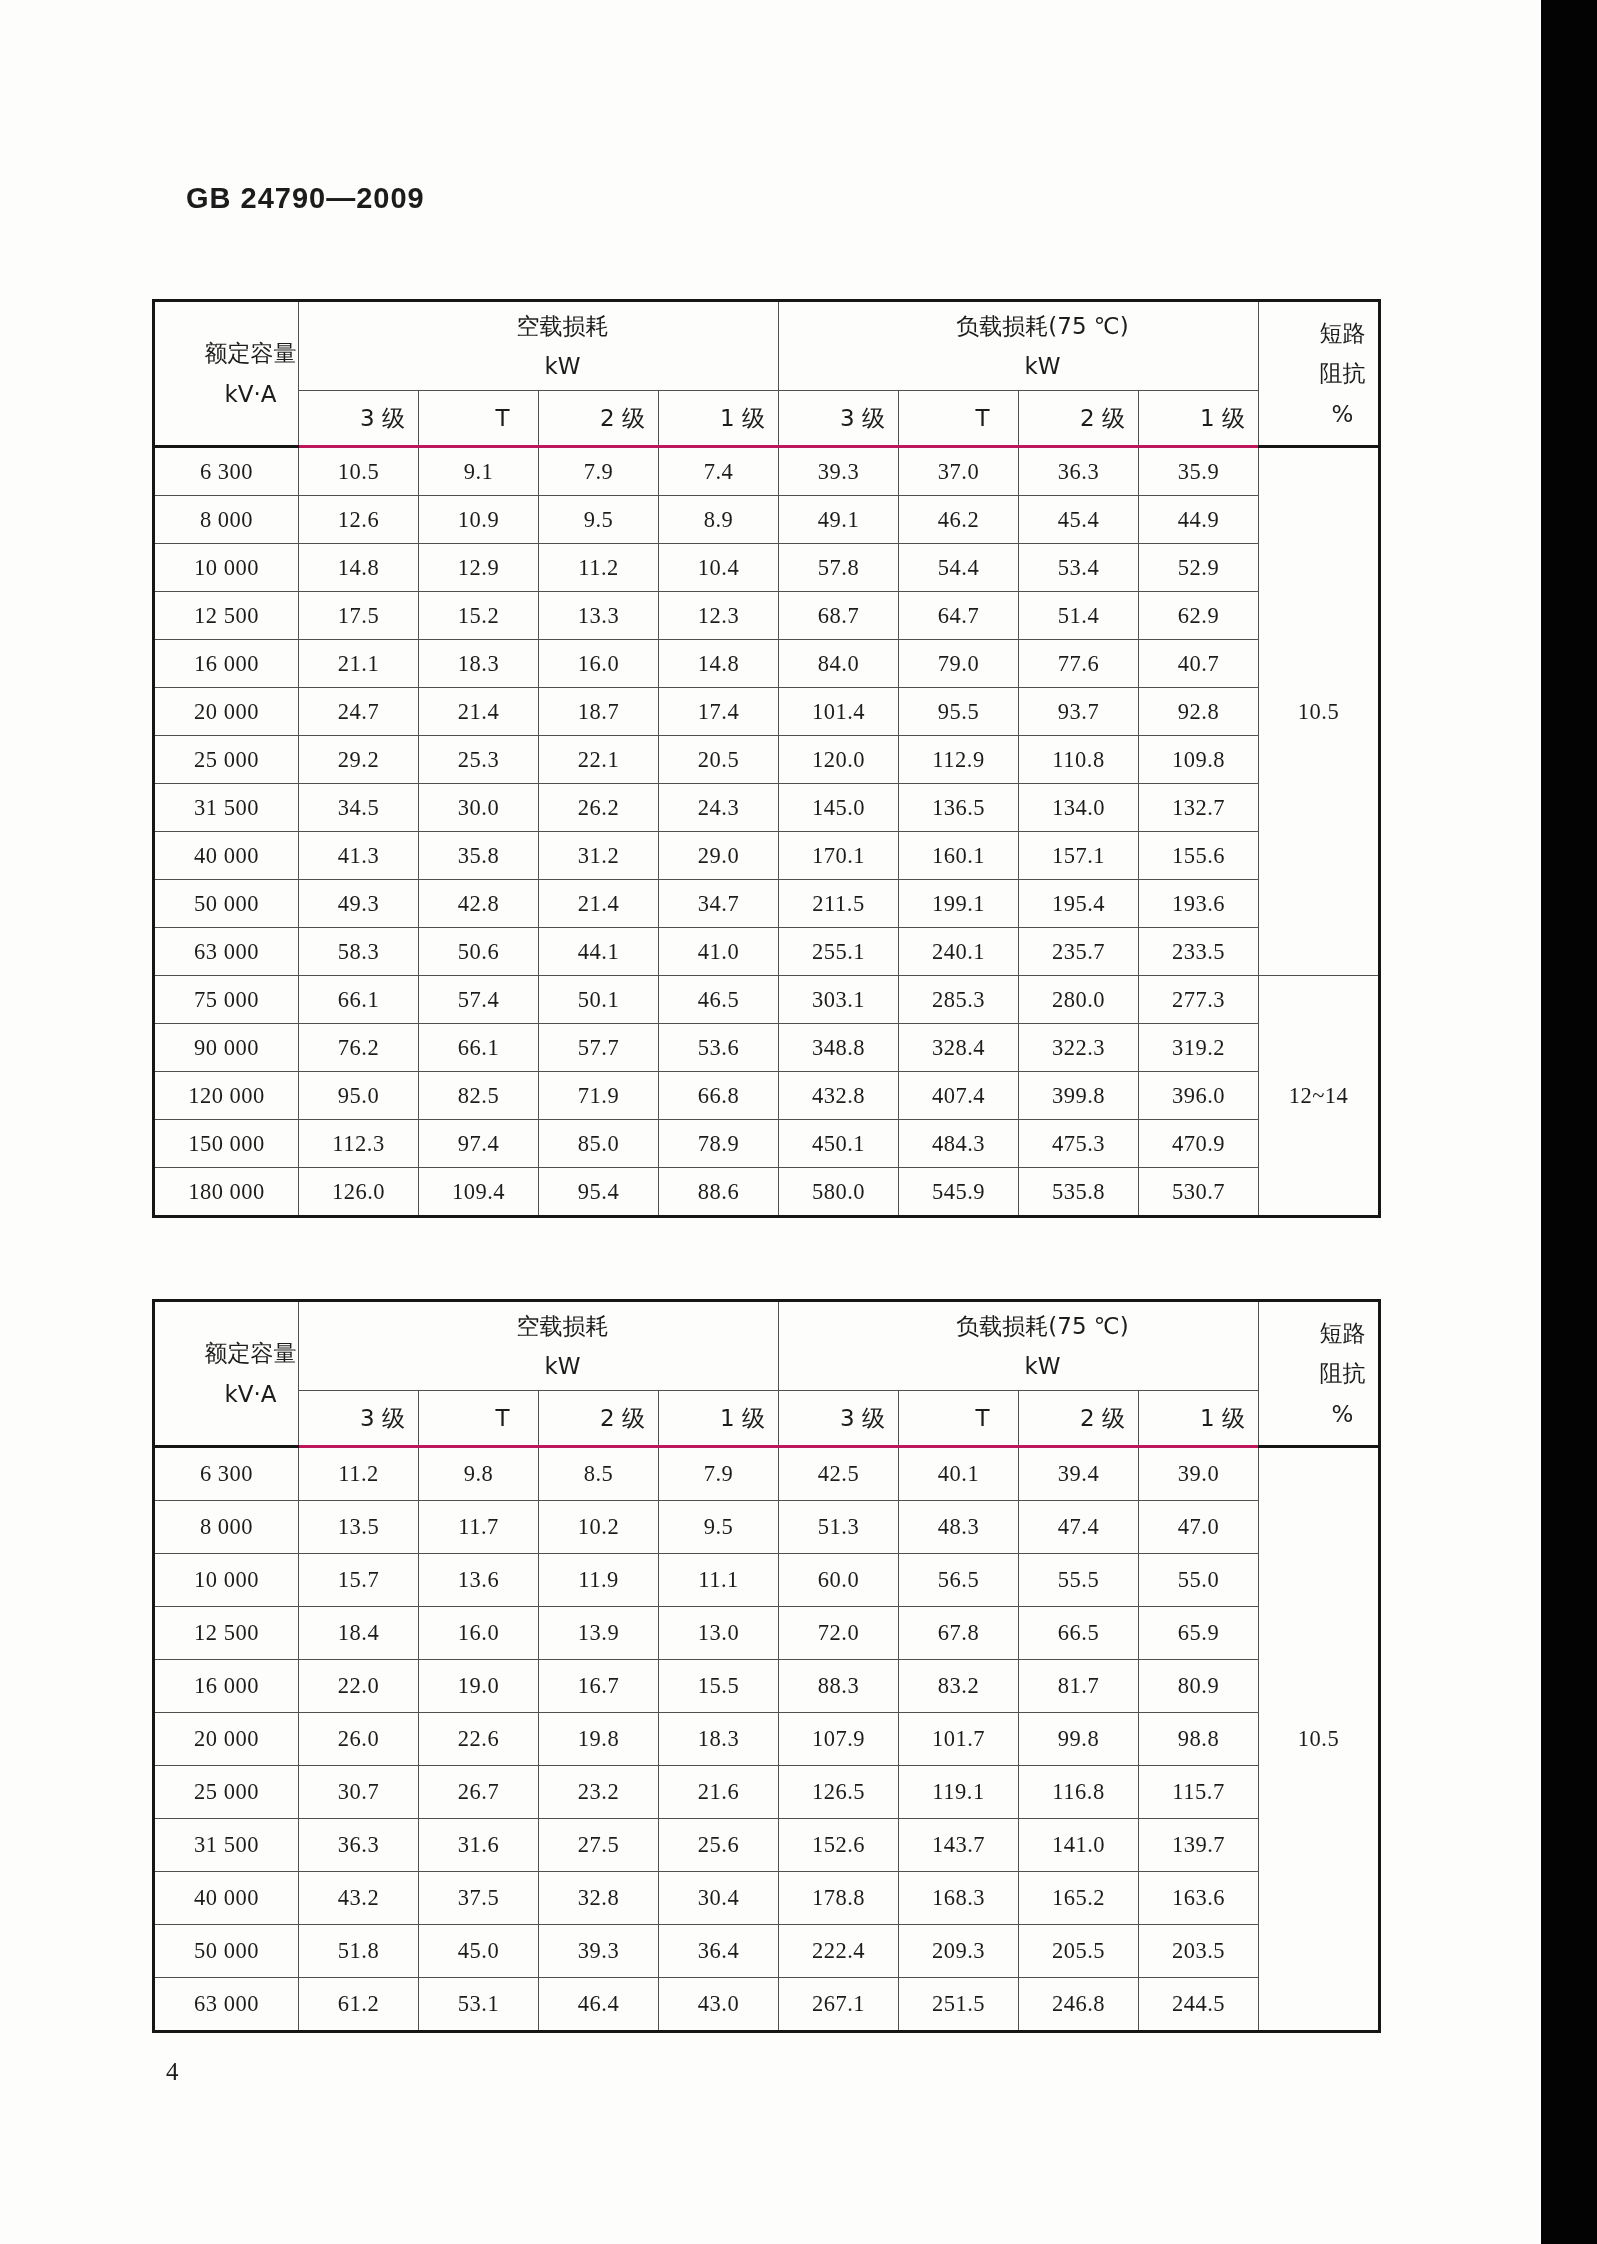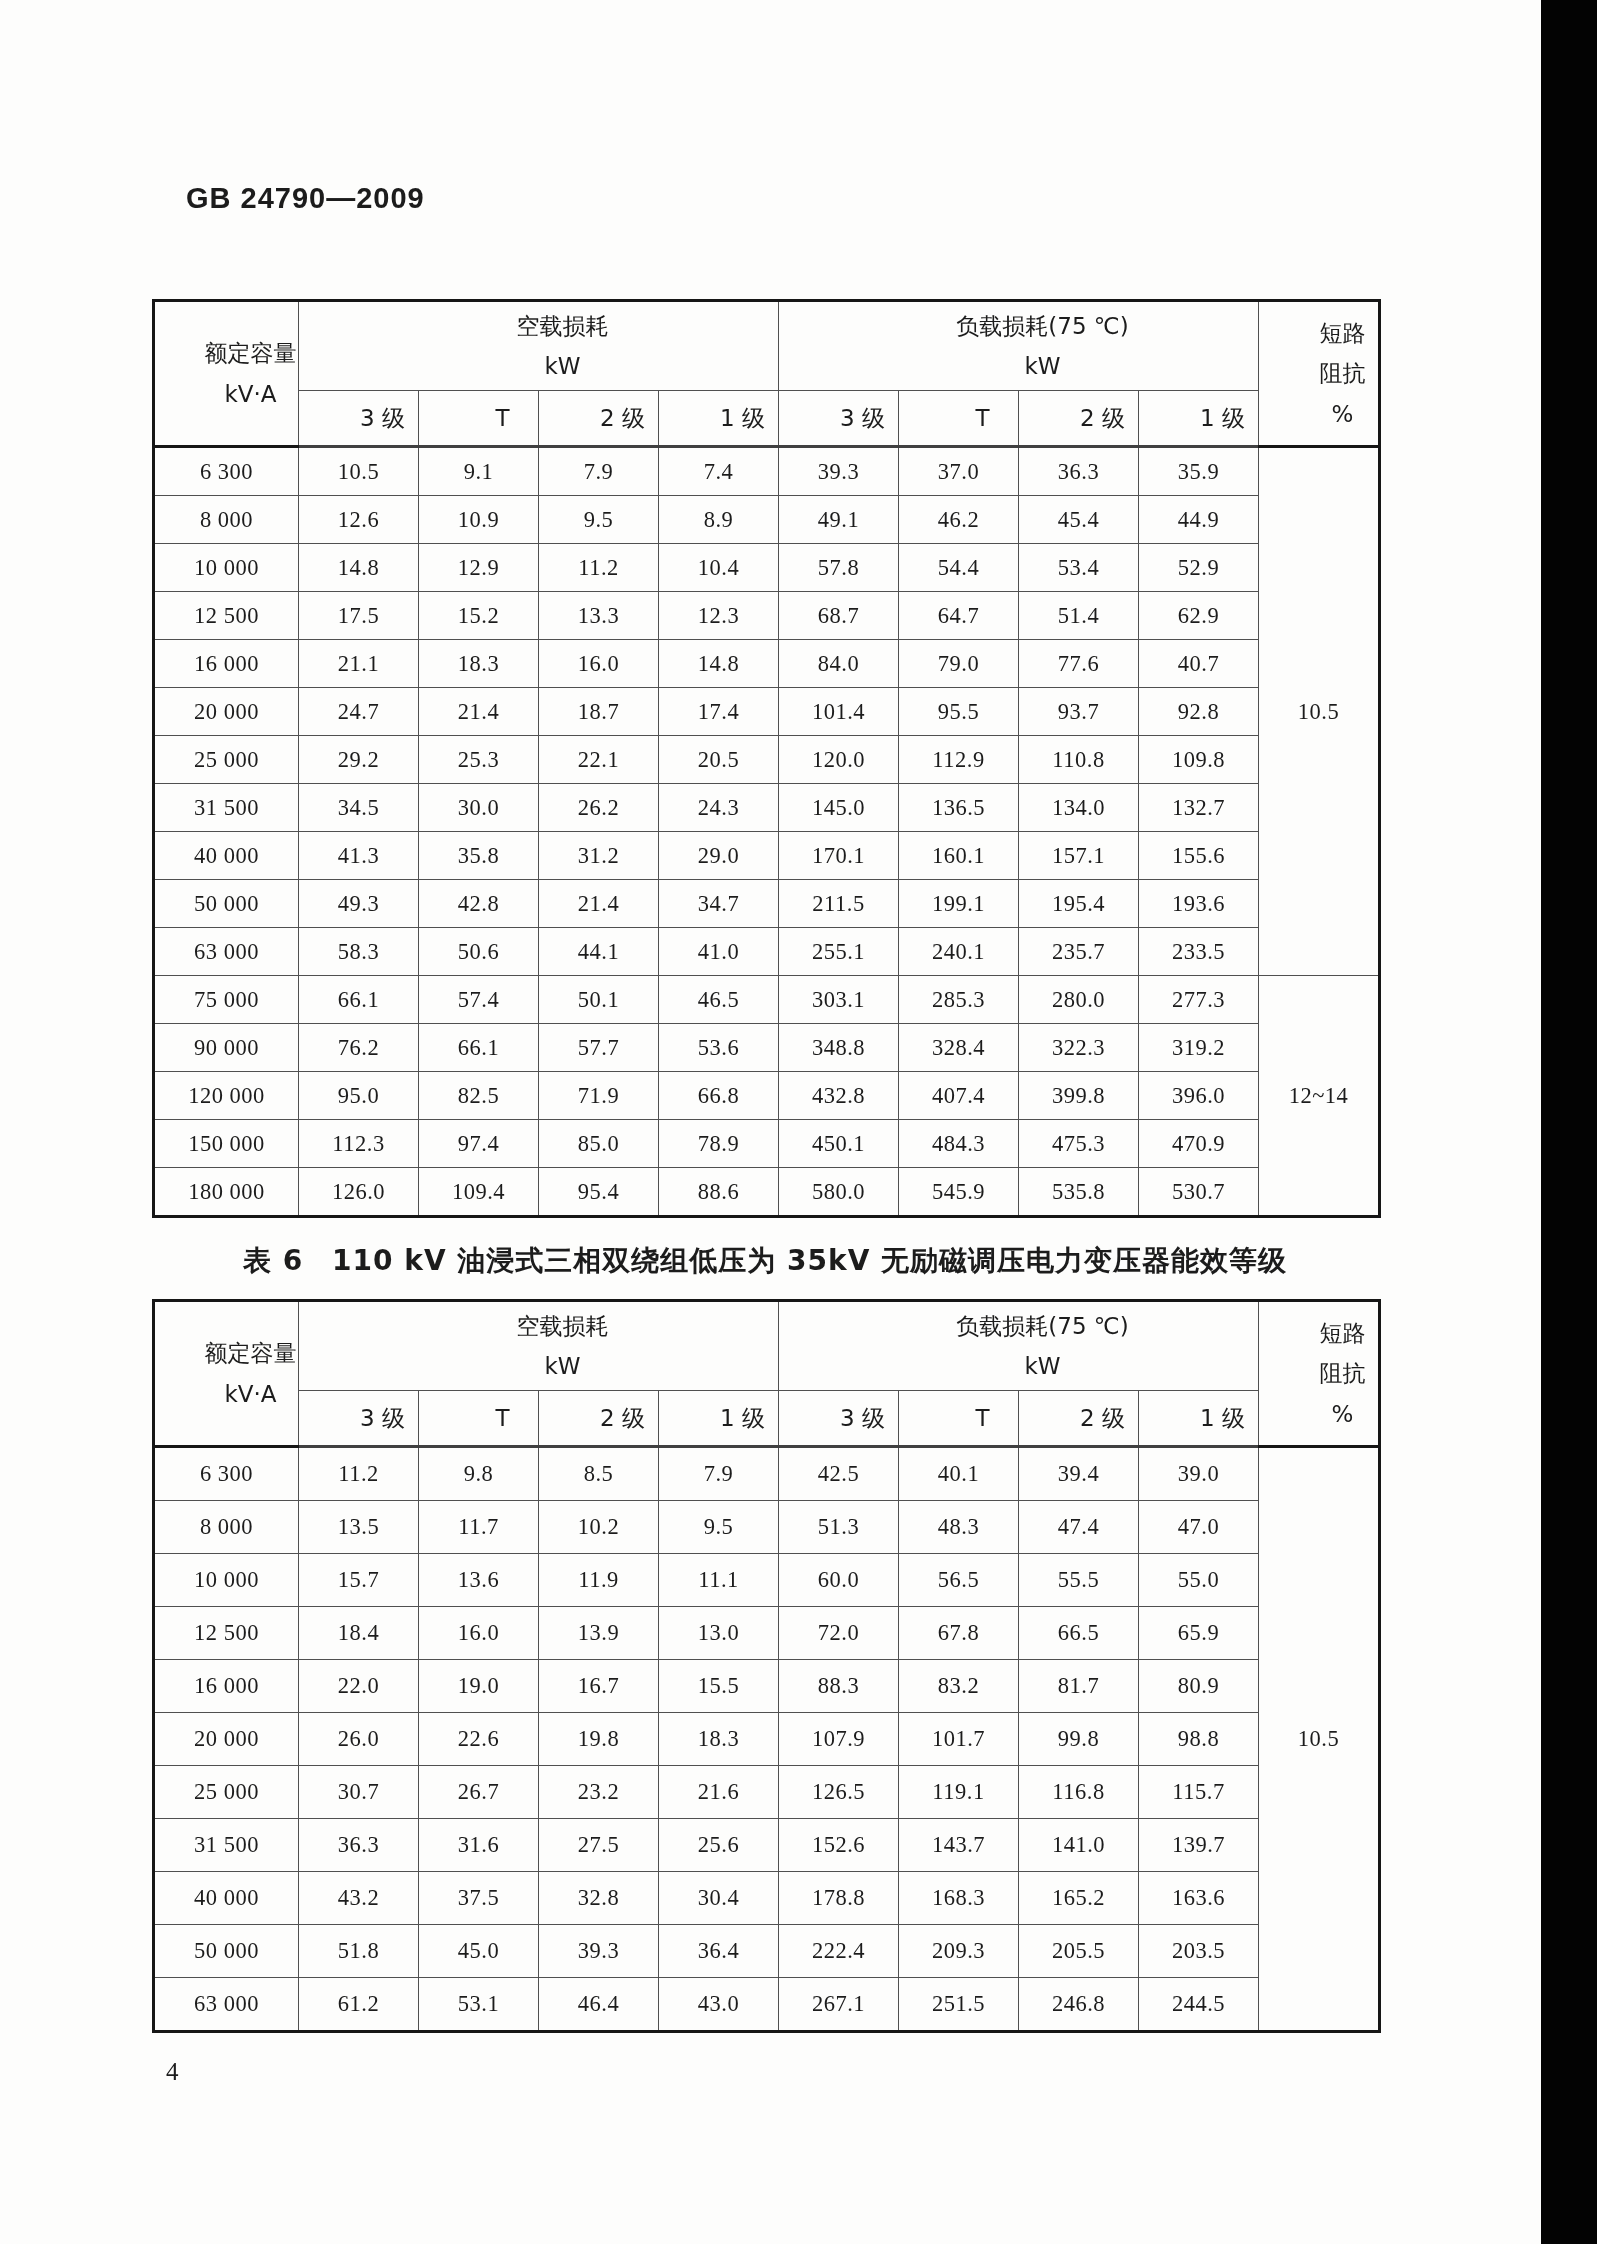--- a/index.html
+++ b/index.html
@@ -41,21 +41,21 @@
   table.eff th, table.eff td{
     border:1px solid #505050;
     text-align:center;vertical-align:middle;
     padding:0;overflow:hidden;white-space:nowrap;
   }
   table.eff thead th{
     font-family:"DejaVu Sans","Liberation Sans",sans-serif;
     font-weight:400;font-size:23px;line-height:1.75;padding-left:48px;
   }
   thead tr.grp th{height:88px;}
-  thead tr.sub th{height:54px;border-bottom:3px solid #404040;}
+  thead tr.sub th{height:54px;border-bottom:3px solid #be185d;}
   thead th.vspan{border-bottom:3px solid #161616;line-height:1.6;}
   thead th.imph{font-size:22px;}
 
   table.eff tbody td{
     font-family:"Liberation Serif","DejaVu Serif",serif;
     font-size:22.5px;letter-spacing:0.5px;
   }
   #table5 tbody td{height:47px;}
   #table6 tbody td{height:52px;}
   td.cap{letter-spacing:1px;margin-top:40px;}
@@ -293,21 +293,20 @@
           <td class="num">95.4</td>
           <td class="num">88.6</td>
           <td class="num">580.0</td>
           <td class="num">545.9</td>
           <td class="num">535.8</td>
           <td class="num">530.7</td>
         </tr>
       </tbody>
   </table>
 
-  <div class="tbl-title" id="t6-title">表 6　110 kV 油浸式三相双绕组低压为 35kV 无励磁调压电力变压器能效等级</div>
 
   <table class="eff" id="table6">
     <colgroup>
       <col style="width:145px">
         <col style="width:120px">
         <col style="width:120px">
         <col style="width:120px">
         <col style="width:120px">
       <col style="width:120px">
         <col style="width:120px">

